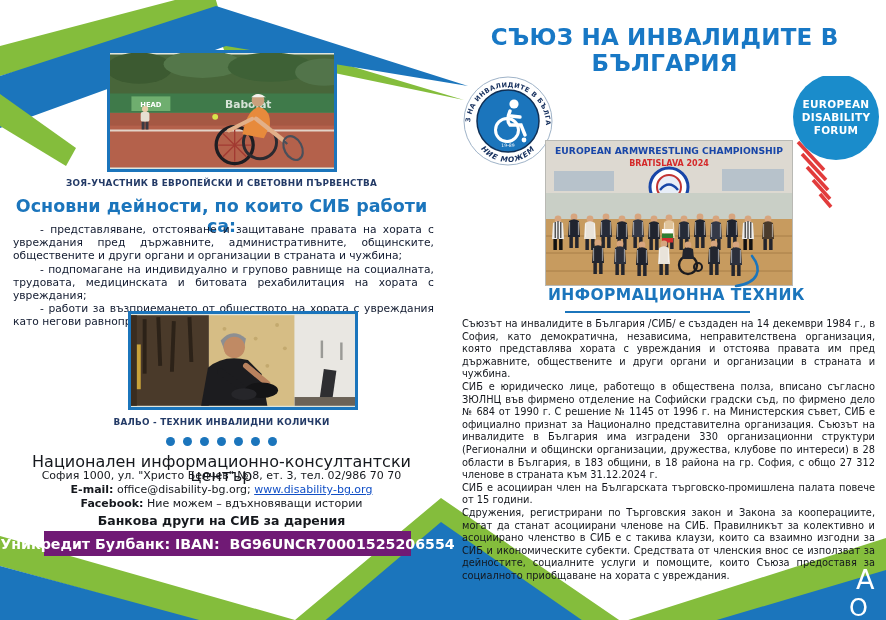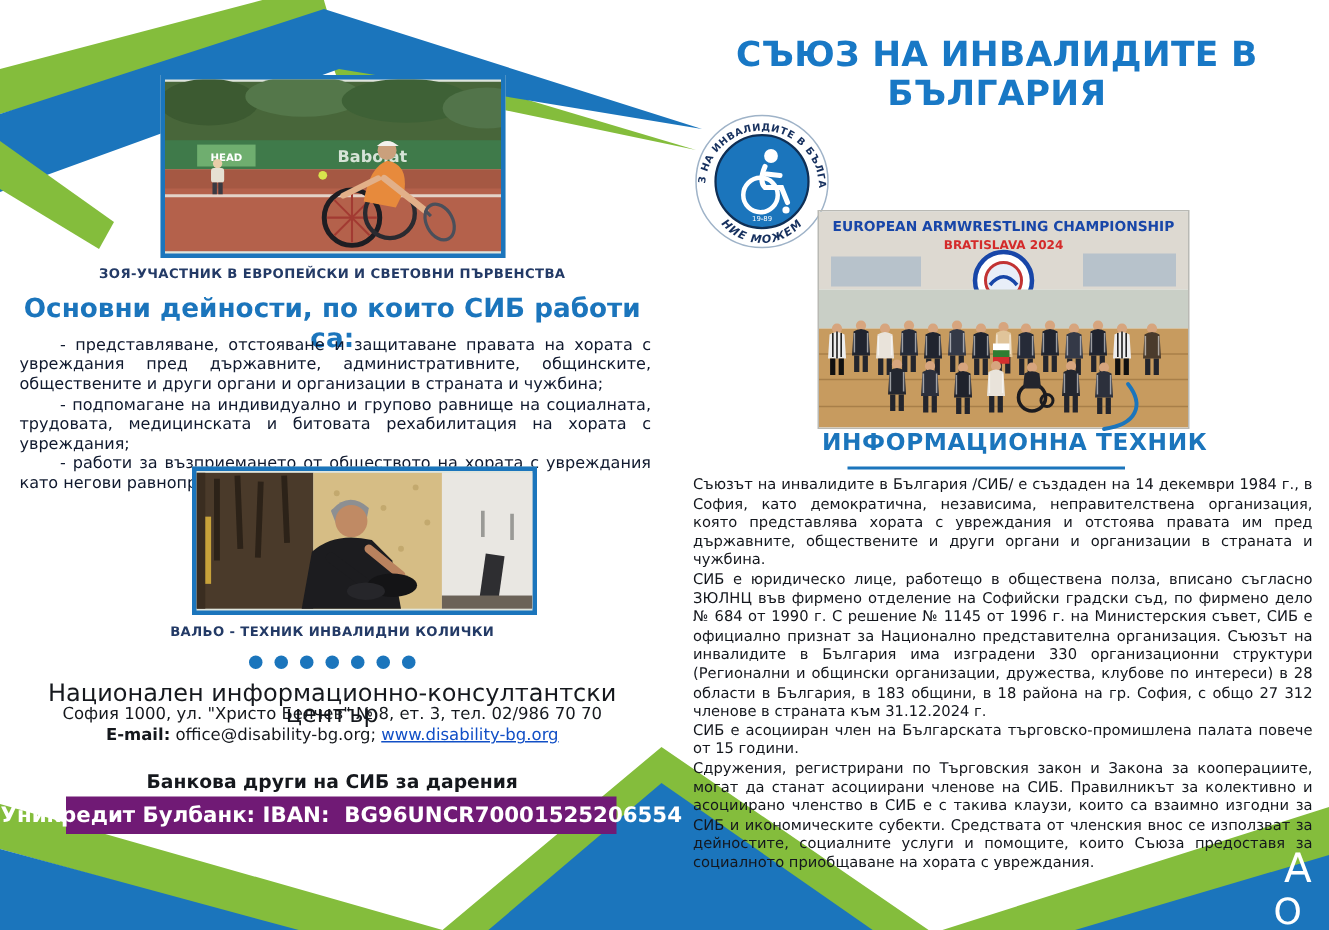--- a/index.html
+++ b/index.html
@@ -149,20 +149,24 @@
       <span class="dot"></span>
   </div>
 
   <div class="abs c-line c-name" style="left:0;top:455px;">Национален информационно-консултантски център</div>
   <div class="abs c-line" style="left:0;top:469px;">София 1000, ул. "Христо Белчев" № 8, ет. 3, тел. 02/986 70 70</div>
   <div class="abs c-line" style="left:0;top:483px;">
     <span class="b">E-mail:</span>
     <span>office@disability-bg.org;</span>
     <a class="site" href="#">www.disability-bg.org</a>
   </div>
+  <div class="abs c-line" style="left:0;top:497px;">
+    <span class="b">Facebook:</span>
+    <span>Ние можем – вдъхновяващи истории</span>
+  </div>
 
   <div class="abs bank-head" style="left:0;top:513px;">Банкова други на СИБ за дарения</div>
   <div class="abs iban-bar">Уникредит Булбанк: IBAN:  BG96UNCR70001525206554</div>
 
   <div class="abs title">СЪЮЗ НА ИНВАЛИДИТЕ В БЪЛГАРИЯ</div>
 
   <div class="abs" style="left:463px;top:76px;width:90px;height:90px;">
     <svg width="90" height="90" viewBox="-45 -45 90 90">
       <circle cx="0" cy="0" r="44" fill="#ffffff" stroke="#9fb3c8" stroke-width="1"></circle>
       <circle cx="0" cy="0" r="31" fill="#1b75bc" stroke="#0f2f55" stroke-width="1.5"></circle>
@@ -180,20 +184,35 @@
         <circle cx="6" cy="-17" r="4.6" fill="#ffffff" stroke="none"></circle>
         <path d="M2,-10 C-1,-3 -1,1 2,4 L13,4 L17,14"></path>
         <path d="M3,-5 L12,-4"></path>
         <circle cx="-1" cy="9" r="11.5" stroke-width="3"></circle>
         <circle cx="16" cy="19" r="2.4" fill="#ffffff" stroke="none"></circle>
       </g>
       <text x="0" y="26" text-anchor="middle" font-size="4.6" fill="#ffffff">19-89</text>
     </svg>
   </div>
 
+  <div class="abs" style="left:780px;top:76px;width:106px;height:140px;">
+    <svg width="106" height="140" viewBox="0 0 106 140">
+      <g stroke="#e23b3b" stroke-width="3.6" stroke-linecap="butt">
+        <line x1="18" y1="66" x2="44" y2="94"></line>
+        <line x1="22" y1="78" x2="46" y2="104"></line>
+        <line x1="27" y1="91" x2="48" y2="114"></line>
+        <line x1="33" y1="104" x2="50" y2="123"></line>
+        <line x1="40" y1="118" x2="51" y2="131"></line>
+      </g>
+      <circle cx="56" cy="41" r="43" fill="#1a8ccb"></circle>
+      <text x="56" y="32" text-anchor="middle" font-size="10.5" font-weight="bold" fill="#ffffff" letter-spacing="0.3">EUROPEAN</text>
+      <text x="56" y="45" text-anchor="middle" font-size="10.5" font-weight="bold" fill="#ffffff" letter-spacing="0.3">DISABILITY</text>
+      <text x="56" y="58" text-anchor="middle" font-size="10.5" font-weight="bold" fill="#ffffff" letter-spacing="0.3">FORUM</text>
+    </svg>
+  </div>
 
   <div class="abs" style="left:545px;top:140px;width:248px;height:146px;border:1px solid #b9b9b4;box-sizing:border-box;">
     <svg width="246" height="144" viewBox="0 0 246 144">
       <rect x="0" y="0" width="246" height="52" fill="#ddd9d1"></rect>
       <g fill="#b7c2cb">
           <rect x="8" y="30" width="60" height="20"></rect>
           <rect x="176" y="28" width="62" height="22"></rect>
         </g>
       <text x="123" y="13" text-anchor="middle" font-size="9.2" font-weight="bold" fill="#1846a8">EUROPEAN ARMWRESTLING CHAMPIONSHIP</text>
       <text x="123" y="25" text-anchor="middle" font-size="8" font-weight="bold" fill="#d42a2a">BRATISLAVA 2024</text>

